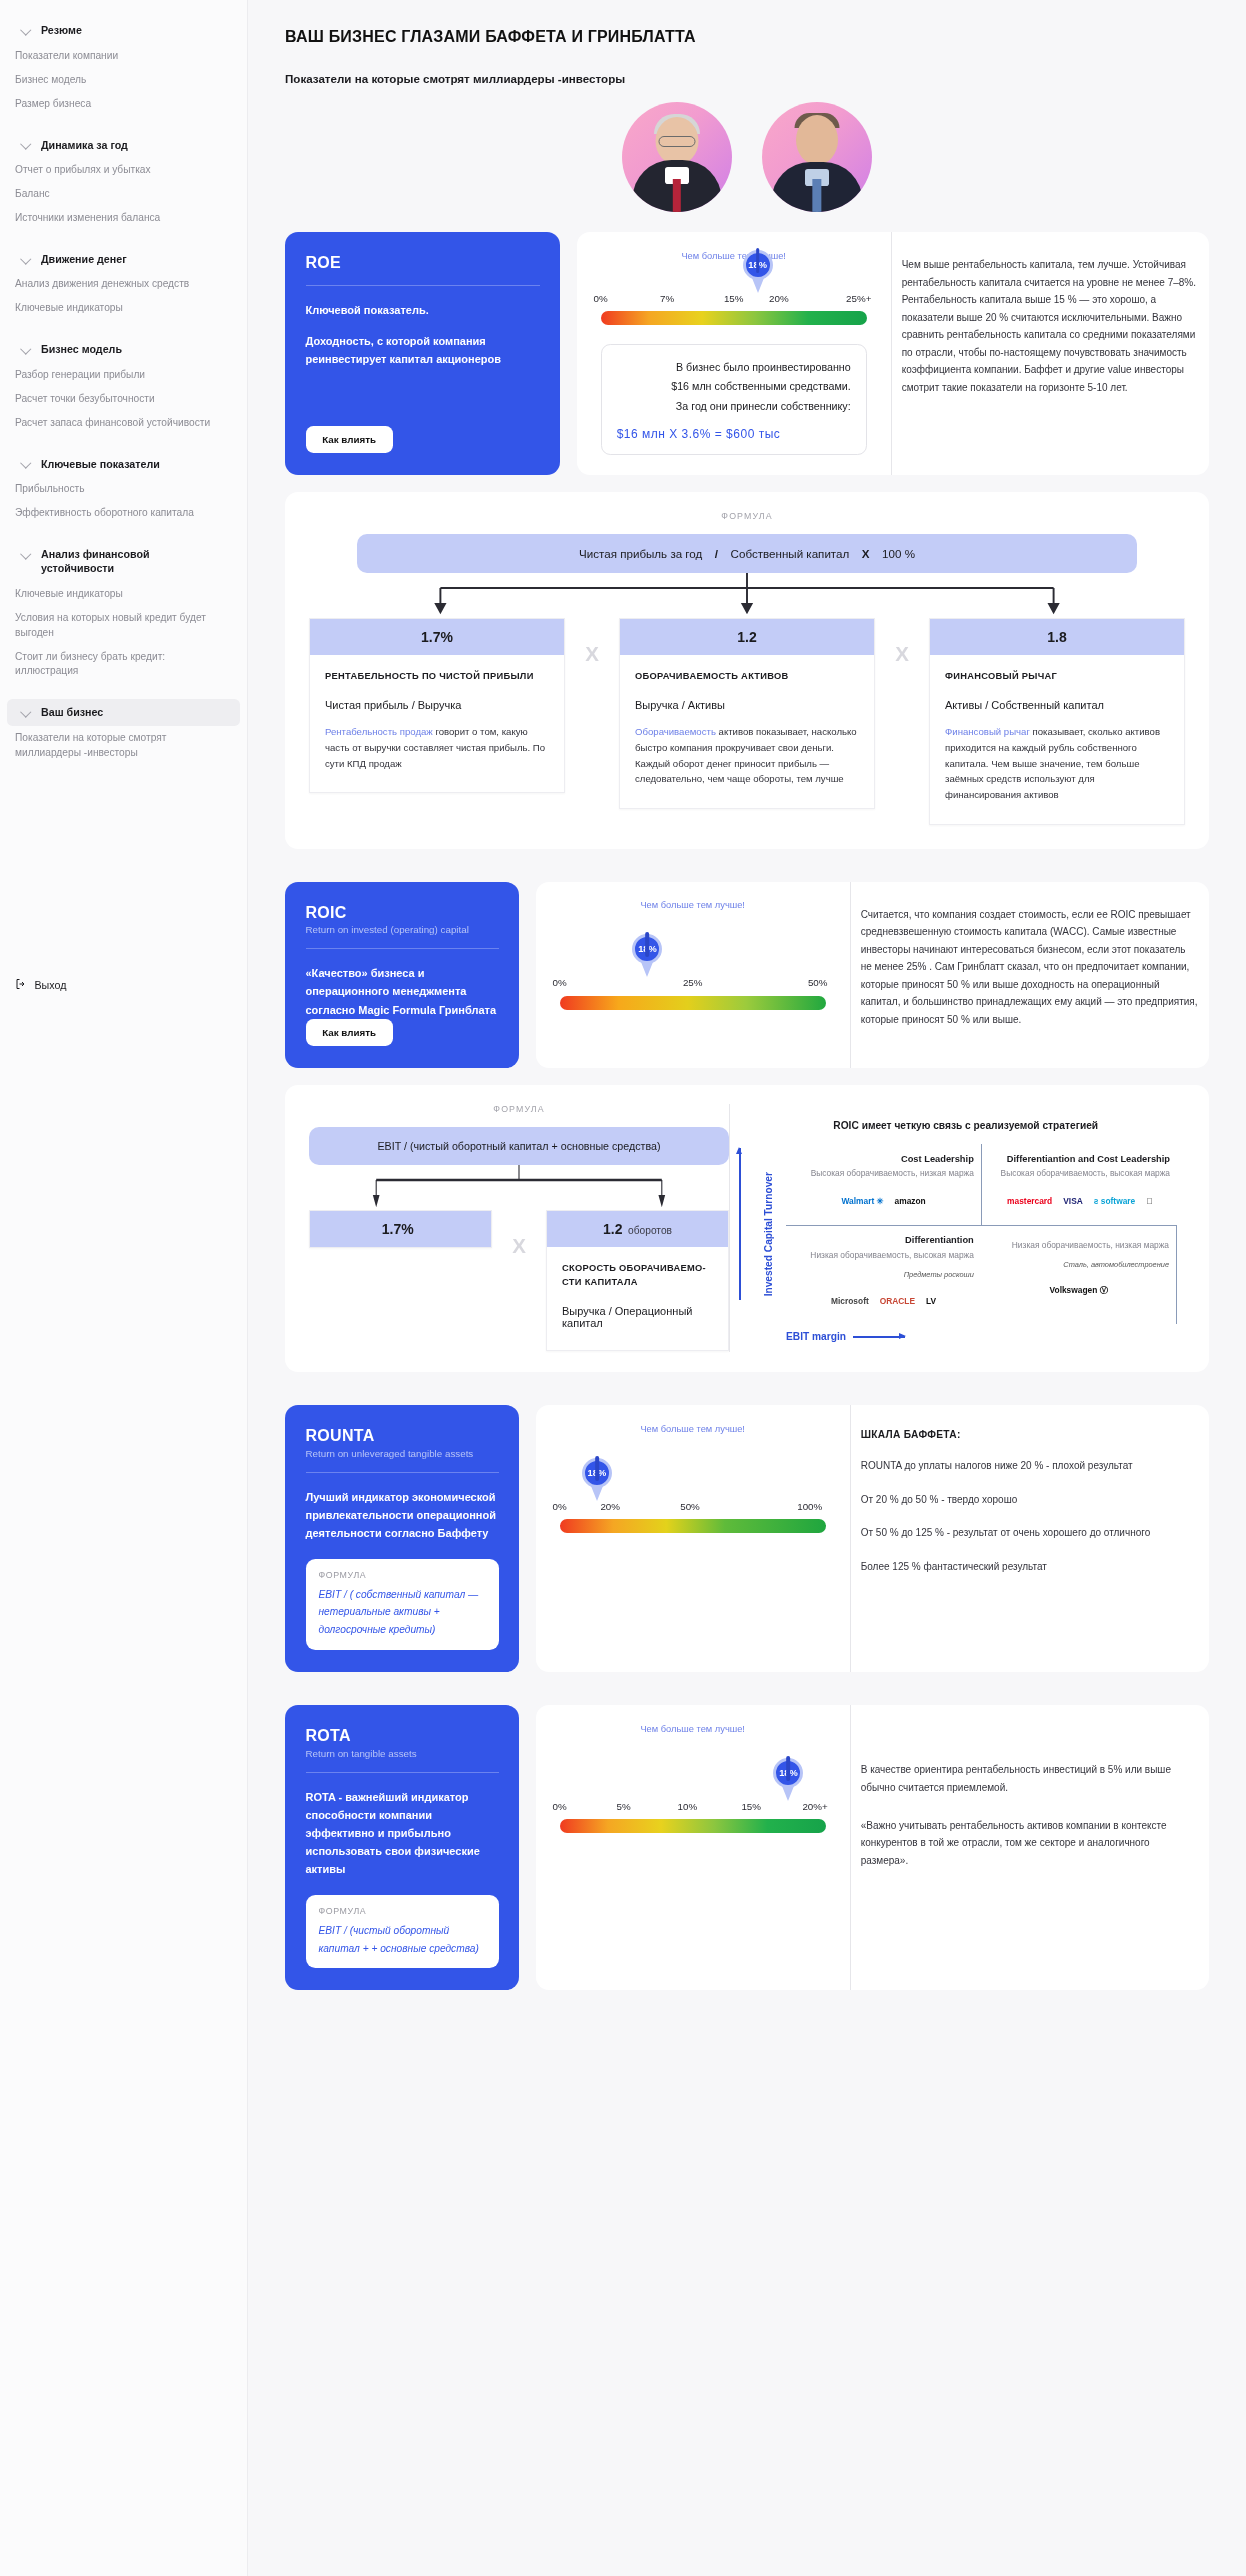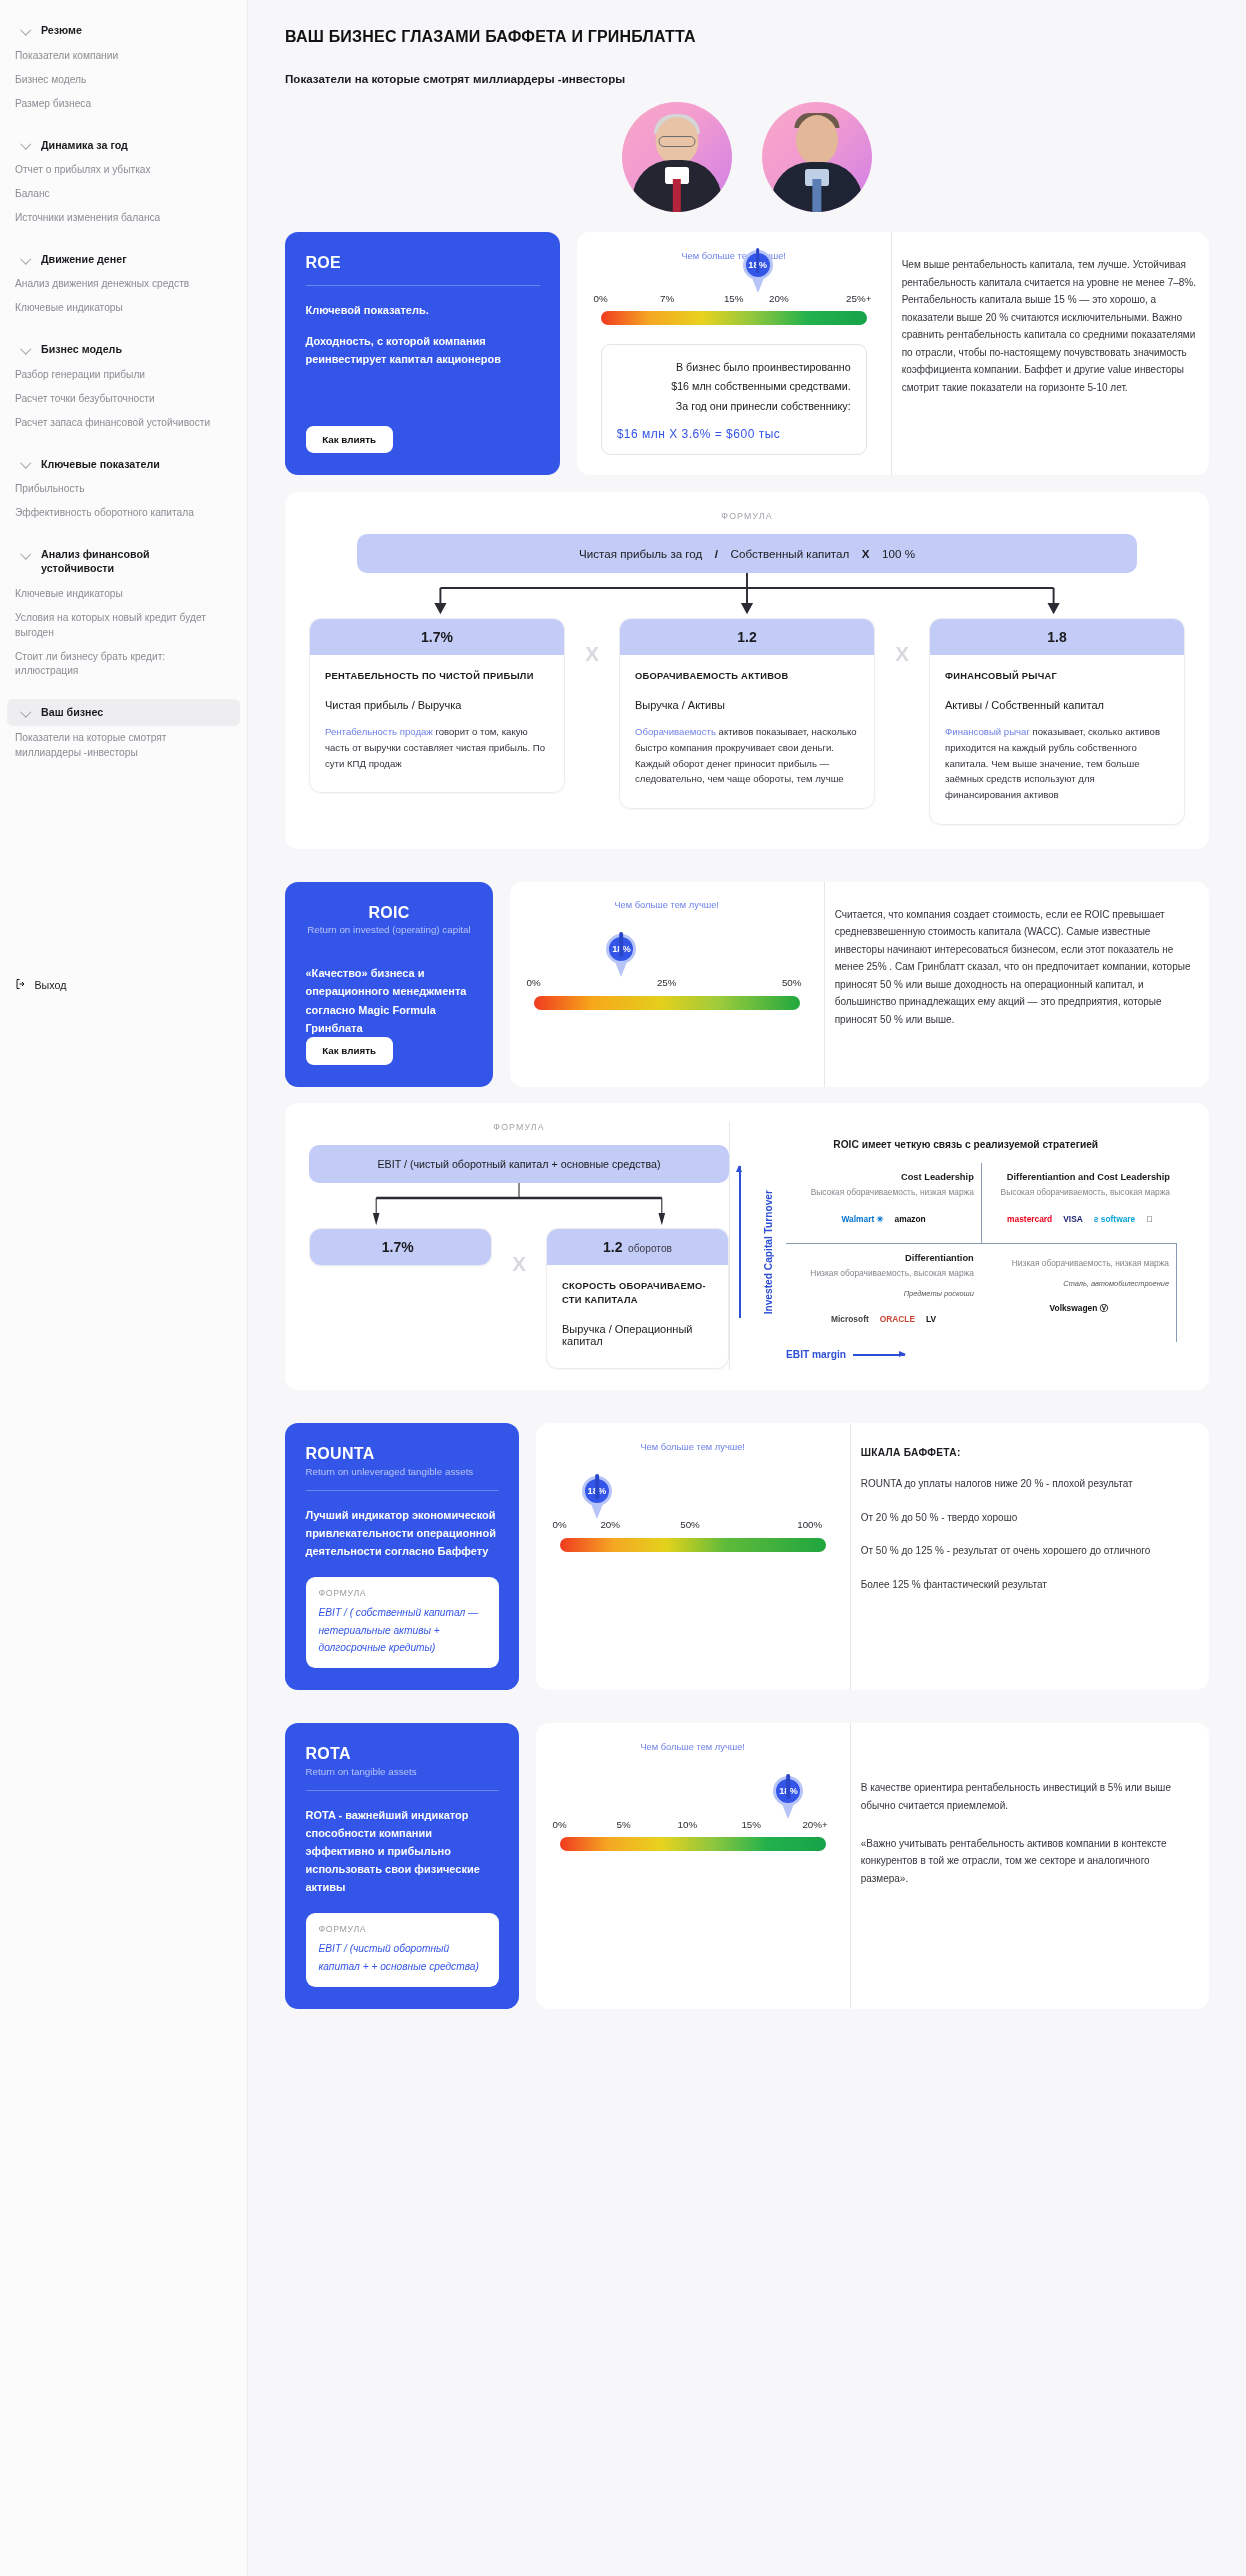--- a/index.html
+++ b/index.html
@@ -135,21 +135,21 @@
 
   
   .fpanel{ background:#fff; border-radius:13px; margin-top:16.7px; padding:18.6px 24px 24px 24px; }
   .fpanel-lbl{ text-align:center; font-size:8.8px; letter-spacing:1.1px; color:#a3a3ab; }
   .fbar{ background:#c3ccf7; border-radius:10px; padding:13px 4px; margin-top:13px;
          text-align:center; font-size:11.6px; color:#1b1b1f; }
   .fbar .op{ font-weight:bold; margin:0 9.3px; }
   .arrows{ position:relative; height:45px; }
   .arrows svg{ position:absolute; inset:0; width:100%; height:100%; }
   .fcards{ display:flex; align-items:flex-start; }
-  .fcard{ background:#fff; border:0.9px solid #ededf1; border-radius:12px;
+  .fcard{ background:#fff; border:0.9px solid #ededf1; border-radius:0;
           overflow:hidden; flex:1; box-shadow:0 0.9px 1.9px rgba(0,0,0,.04); }
   .fcard-top{ background:#c3ccf7; text-align:center; padding:10.2px 0;
               font-size:14px; font-weight:bold; }
   .fcard-top .unit{ font-size:10.2px; font-weight:normal; color:#3a3a45; margin-left:5.6px; }
   .fcard-body{ padding:15px 15px 20.5px 15px; }
   .fcard-title{ font-size:9.3px; font-weight:bold; letter-spacing:0.3px; line-height:1.5; }
   .fcard-eq{ font-size:11px; margin-top:15px; }
   .fcard-desc{ font-size:9.6px; line-height:1.65; color:#33333b; margin-top:13px; }
   .fcard-desc .hl{ color:#6e81e8; }
   .xsep{ width:54px; text-align:center; font-size:20.5px; font-weight:bold;
@@ -368,21 +368,21 @@
         <div class="fcard-body">
           <div class="fcard-title">ФИНАНСОВЫЙ РЫЧАГ</div>
           <div class="fcard-eq">Активы  /  Собственный капитал</div>
           <div class="fcard-desc"><span class="hl">Финансовый рычаг</span><span> показывает, сколько активов приходится на каждый рубль собственного капитала. Чем выше значение, тем больше заёмных средств используют для финансирования активов</span></div>
         </div>
       </div>
     </div>
   </div>
 
   <div class="row" style="margin-top:33px;">
-    <div class="blue-card" style="width:208px;align-items:center;">
+    <div class="blue-card" style="width:234px;">
       <div class="blue-title">ROIC</div>
       <div class="blue-sub">Return on invested (operating) capital</div>
       <div class="blue-rule"></div>
       <div class="blue-body">
         <div>«Качество» бизнеса и</div>
         <div>операционного менеджмента</div>
         <div>согласно Magic Formula Гринблата</div>
       </div>
       <button class="how-btn">Как влиять</button>
     </div>

